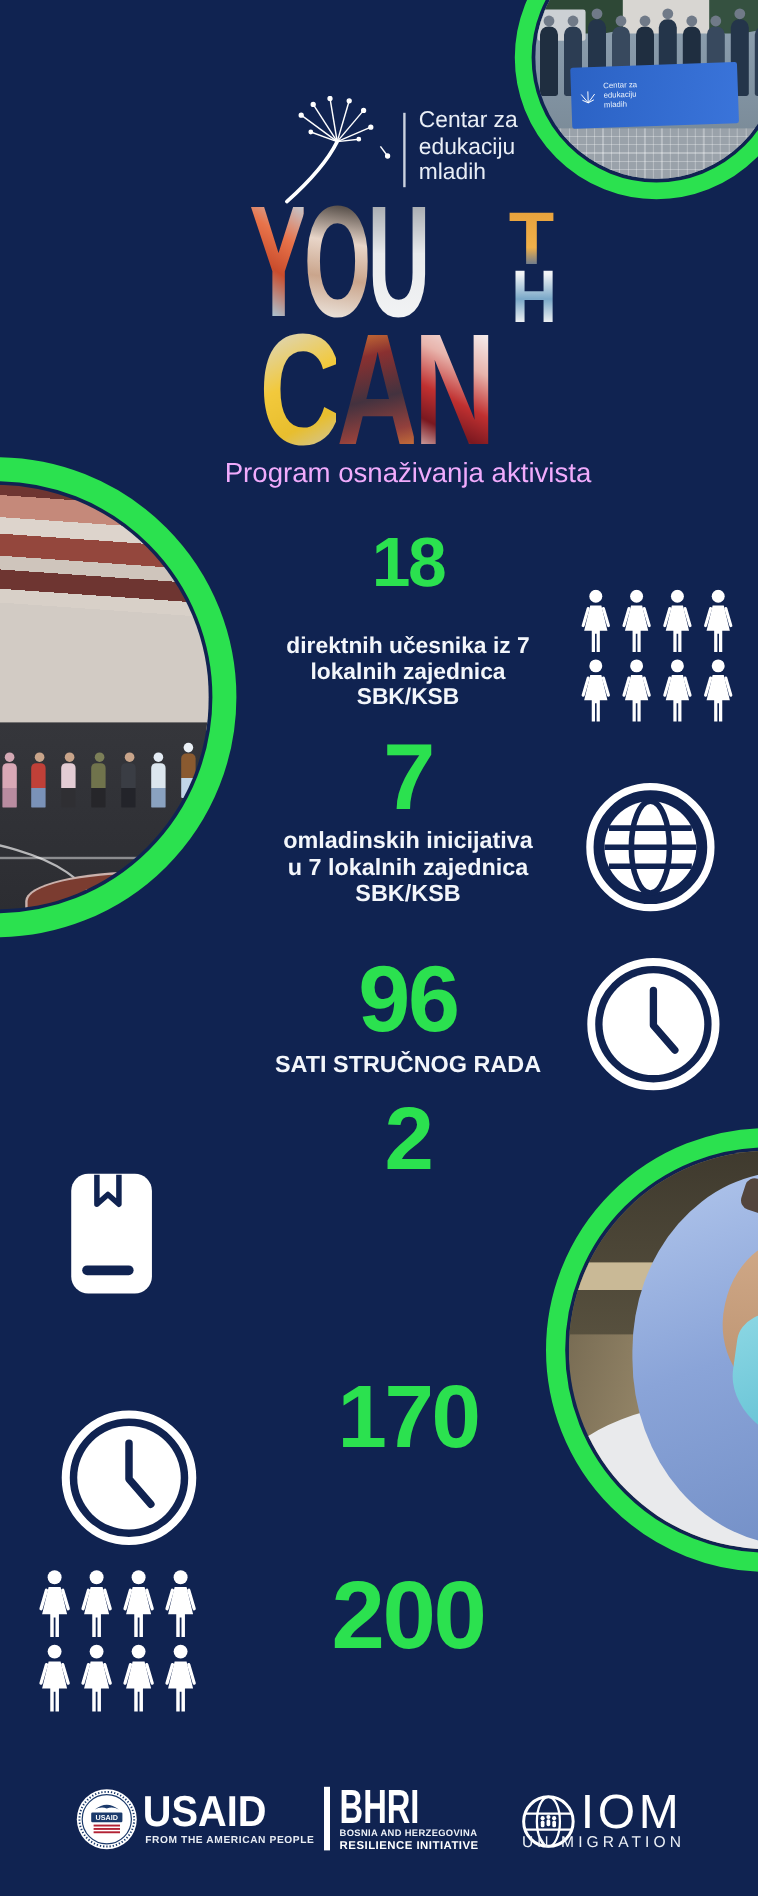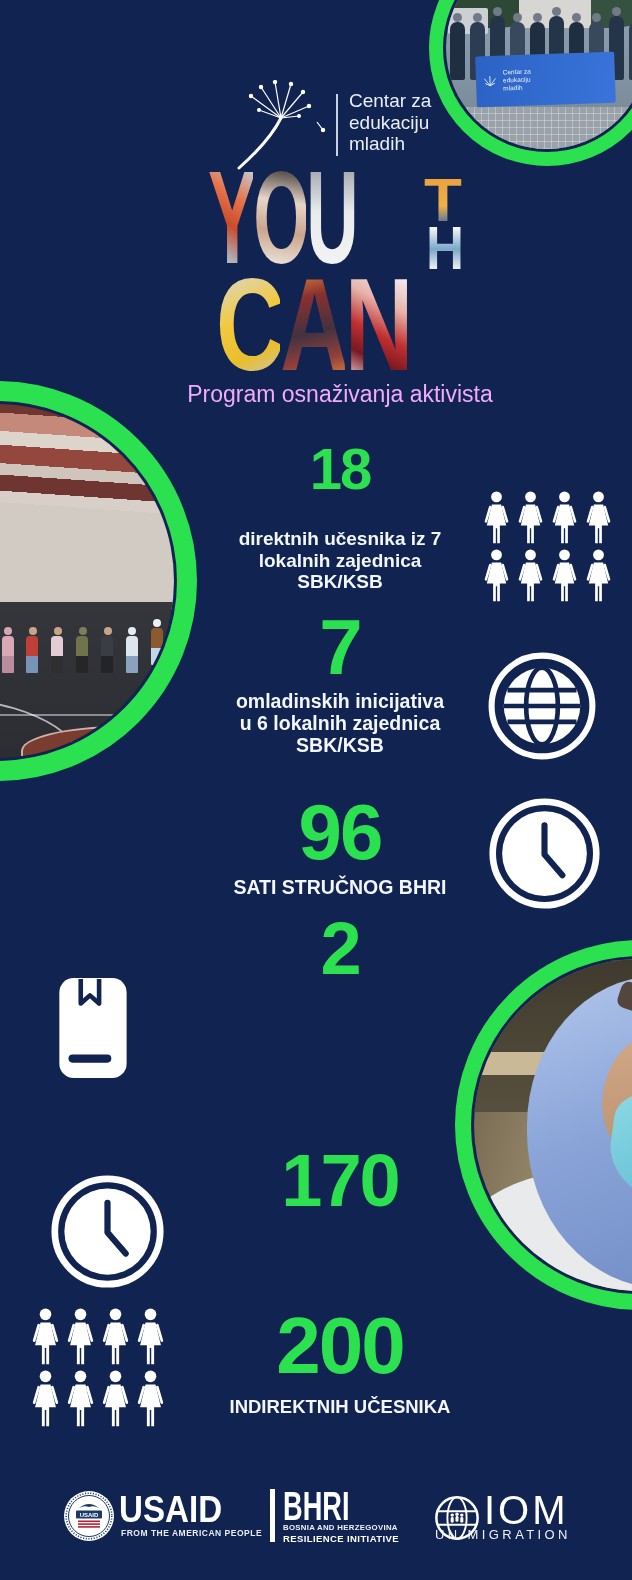--- a/index.html
+++ b/index.html
@@ -276,28 +276,28 @@
       <svg>
         <use href="#sym-person"></use>
       </svg>
       <svg>
         <use href="#sym-person"></use>
       </svg>
   </div>
 
   <div class="stat-value" id="v7">7</div>
   <div class="stat-label" id="l7">omladinskih inicijativa
-u 6 lokalnih zajednica
+u 7 lokalnih zajednica
 SBK/KSB</div>
   <svg class="big-icon" id="globe-right">
       <use href="#sym-globe"></use>
     </svg>
 
   <div class="stat-value" id="v96">96</div>
-  <div class="stat-label" id="l96">SATI STRUČNOG BHRI</div>
+  <div class="stat-label" id="l96">SATI STRUČNOG RADA</div>
   <svg class="big-icon" id="clock-right">
       <use href="#sym-clock"></use>
     </svg>
 
   <svg class="big-icon" id="book-left">
       <use href="#sym-book"></use>
     </svg>
   <div class="stat-value" id="v2">2</div>
 
   <svg class="big-icon" id="clock-left">
@@ -325,21 +325,20 @@
         <use href="#sym-person"></use>
       </svg>
       <svg>
         <use href="#sym-person"></use>
       </svg>
       <svg>
         <use href="#sym-person"></use>
       </svg>
   </div>
   <div class="stat-value" id="v300">200</div>
-  <div class="stat-label" id="l300">INDIREKTNIH UČESNIKA</div>
 
   <div class="photo-circle" id="circle-right">
     <div class="ph">
       <div class="hp-bg"></div>
       <div class="hp-window"></div>
       <div class="hp-beam"></div>
       <div class="hp-coat"></div>
       <div class="hp-hijab"></div>
       <div class="hp-face"></div>
       <div class="hp-brow b1"></div>

